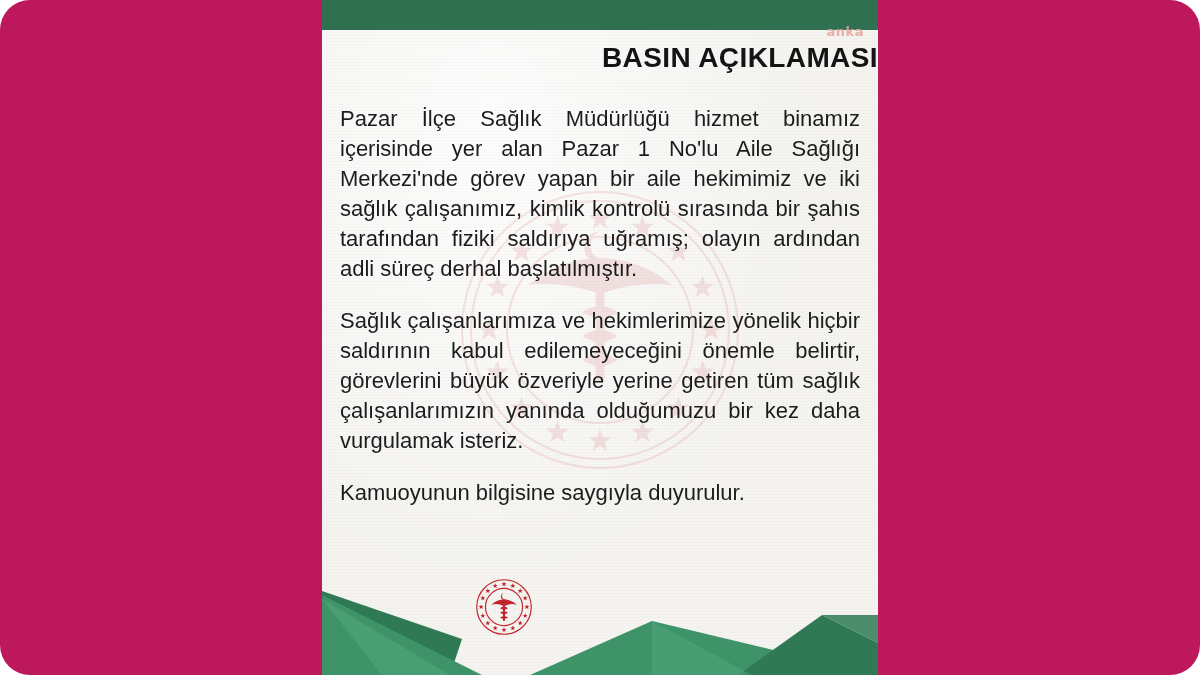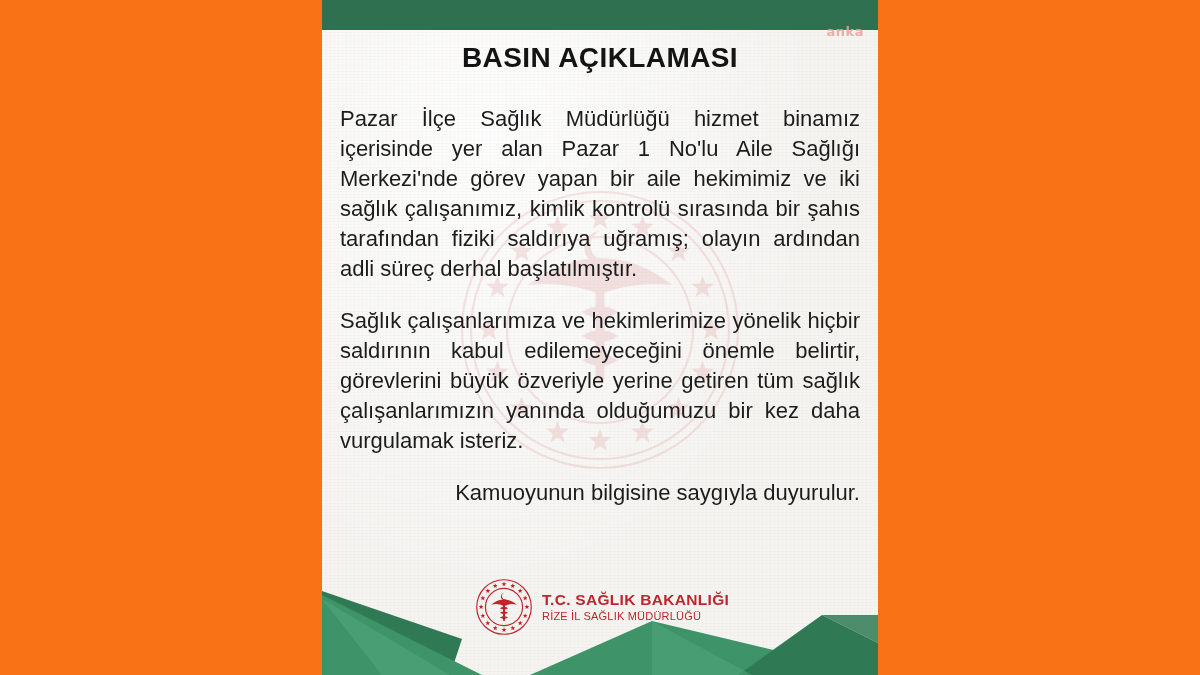--- a/index.html
+++ b/index.html
@@ -13,21 +13,22 @@
     height: 675px;
     overflow: hidden;
     font-family: "Liberation Sans", sans-serif;
   }
 
   
   #canvas {
     position: relative;
     width: 1200px;
     height: 675px;
-    background: #f97316;
+    background: #be185d;
+    border-radius: 30px;
   }
 
   
   #poster {
     position: absolute;
     left: 322px;
     top: 0;
     width: 556px;
     height: 675px;
     overflow: hidden;
@@ -78,21 +79,21 @@
     height: 300px;
     opacity: 0.11;
     pointer-events: none;
   }
 
   
   #title {
     position: absolute;
     left: 0; top: 42px;
     width: 556px;
-    text-align: center;
+    text-align: right;
     font-size: 28px;
     font-weight: 700;
     letter-spacing: 0.4px;
     color: #141414;
   }
 
   
   #body-text {
     position: absolute;
     left: 18px;
@@ -100,21 +101,21 @@
     width: 520px;
   }
   .para {
     margin: 0 0 22px 0;
     font-size: 22px;
     line-height: 30px;
     color: #1c1c1c;
     text-align: justify;
     text-justify: inter-word;
   }
-  .para.last { text-align: right; margin-bottom: 12px; }
+  .para.last { text-align: left; margin-bottom: 12px; }
 
   
   #bottom-deco {
     position: absolute;
     left: 0;
     bottom: 0;
     width: 556px;
     height: 110px;
   }
 
@@ -256,21 +257,17 @@
           <path d="M100 52 a12 12 0 1 0 9 21 a10 10 0 1 1 -9 -21 Z"></path>
 
           <rect x="96.5" y="92" width="7" height="56" rx="3"></rect>
 
           <path d="M86 104 q14 -9 28 0 q-14 9 -28 0 Z"></path>
           <path d="M86 120 q14 -9 28 0 q-14 9 -28 0 Z"></path>
           <path d="M86 136 q14 -9 28 0 q-14 9 -28 0 Z"></path>
         </g>
       </svg>
 
-      <div id="footer-texts">
-        <div id="footer-line1">T.C. SAĞLIK BAKANLIĞI</div>
-        <div id="footer-line2">RİZE İL SAĞLIK MÜDÜRLÜĞÜ</div>
-      </div>
 
     </div>
 
   </div>
 </div>
 
 </body></html>

